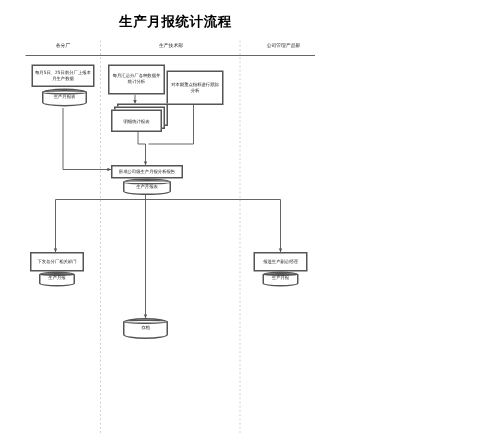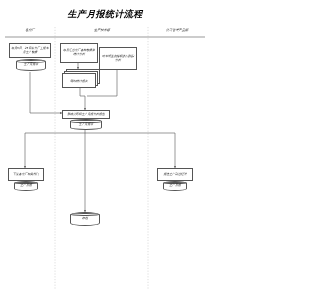--- a/index.html
+++ b/index.html
@@ -1,21 +1,21 @@
 <!DOCTYPE html>
 <html><head>
 <meta charset="utf-8">
 <style>
   html,body{margin:0;padding:0;}
   body{
     width:210px;height:297px;background:#ffffff;
     font-family:"DejaVu Sans","Liberation Sans",sans-serif;
     color:#000;overflow:hidden;position:relative;
   }
-  #canvas{position:absolute;left:0;top:0;width:210px;height:297px;font-style:italic;}
+  #canvas{position:absolute;left:12px;top:0;width:210px;height:297px;}
   .svg-layer{position:absolute;left:0;top:0;width:210px;height:297px;}
 
   .title{
     position:absolute;left:0;top:8px;width:210px;text-align:center;
     font-size:9px;font-weight:bold;letter-spacing:.4px;
   }
 
   .lane-head{
     position:absolute;font-size:3.2px;text-align:center;color:#111;
     line-height:1.1;

